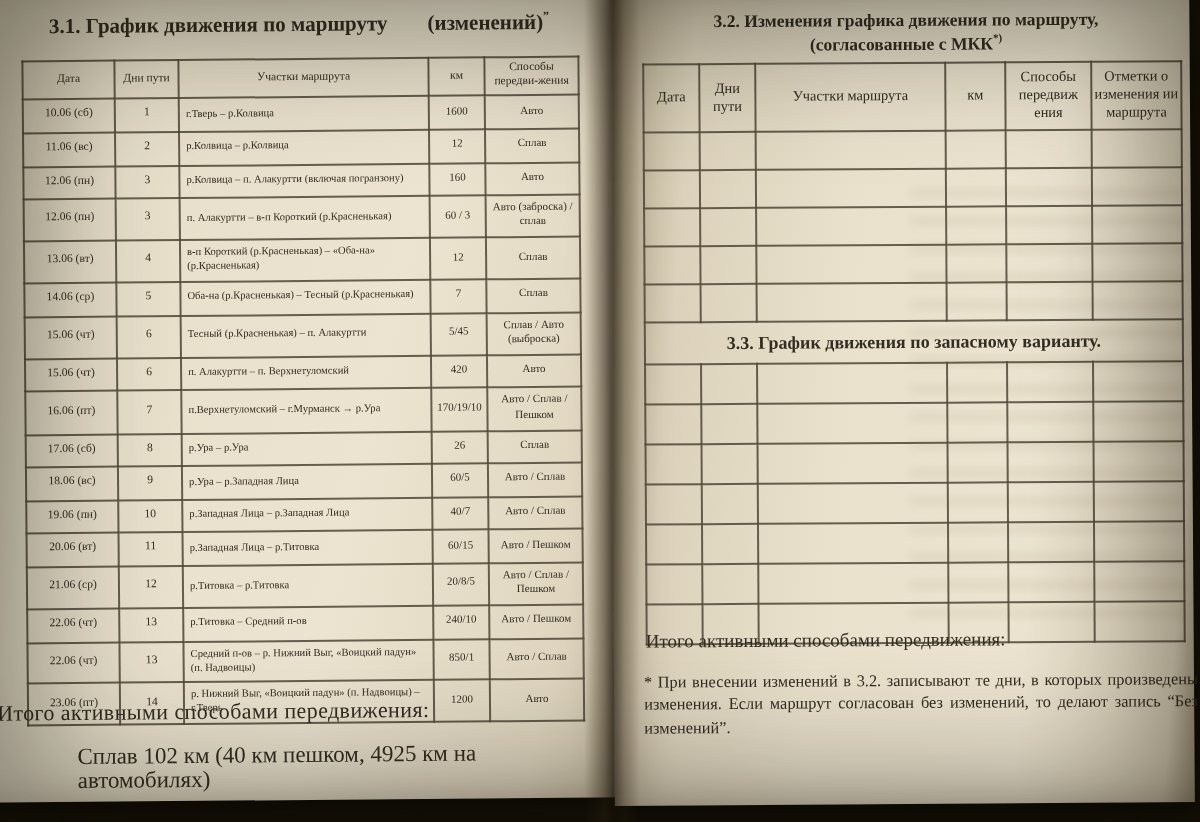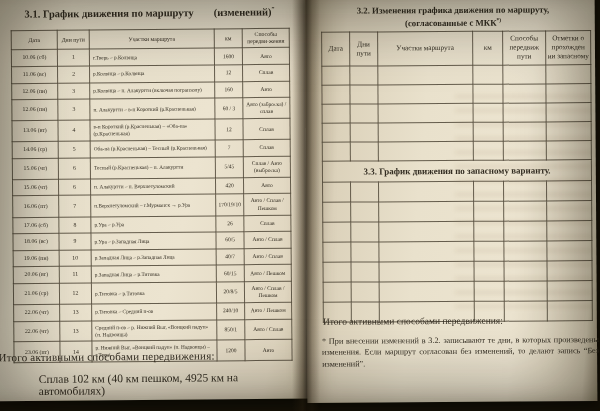--- a/index.html
+++ b/index.html
@@ -262,22 +262,22 @@
           <col style="width:30px">
           <col style="width:43px">
           <col style="width:45px">
       </colgroup>
       <thead>
           <tr id="rt-head">
             <th>Дата</th>
             <th>Дни пути</th>
             <th>Участки маршрута</th>
             <th>км</th>
-            <th>Способы передвиж пути</th>
-            <th>Отметки о прохожден ии запасному</th>
+            <th>Способы передвиж ения</th>
+            <th>Отметки о изменения ии маршрута</th>
           </tr>
         </thead>
       <tbody id="rt-body">
           <tr>
             <td class="empty-top"></td>
             <td class="empty-top"></td>
             <td class="empty-top"></td>
             <td class="empty-top"></td>
             <td class="empty-top"></td>
             <td class="empty-top"></td>

